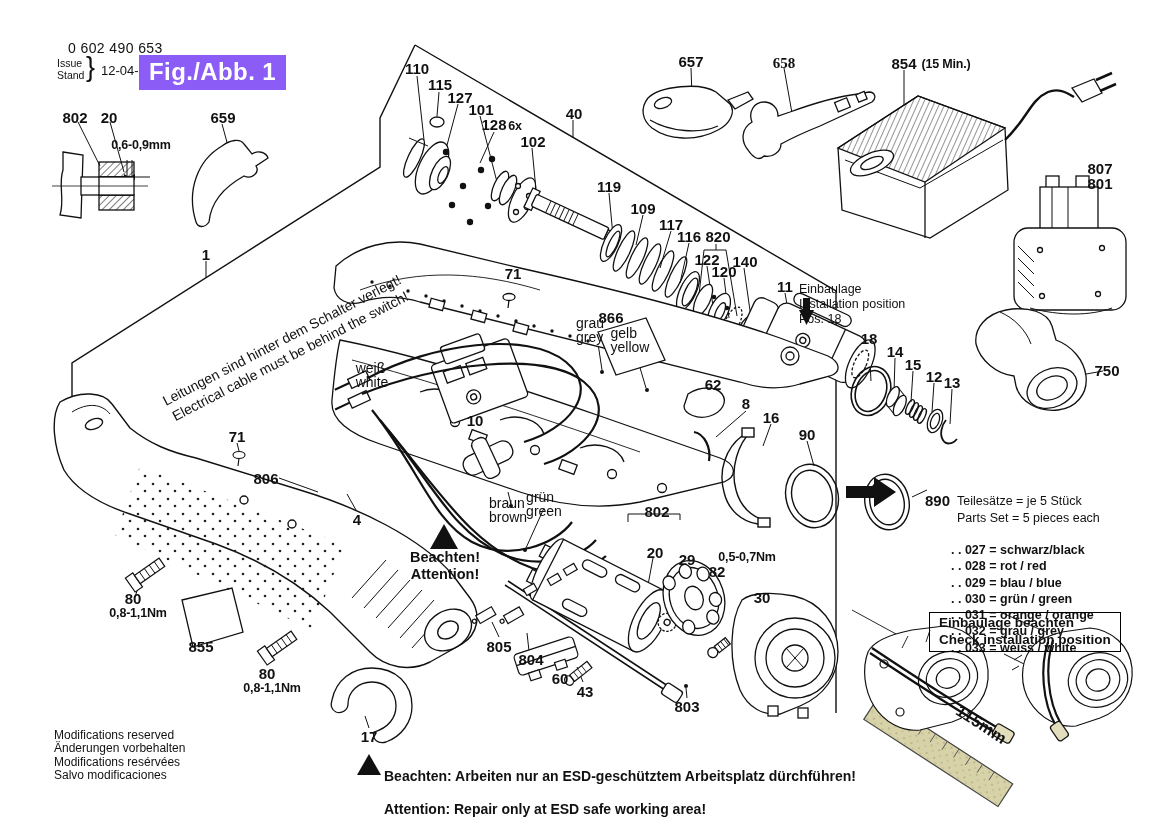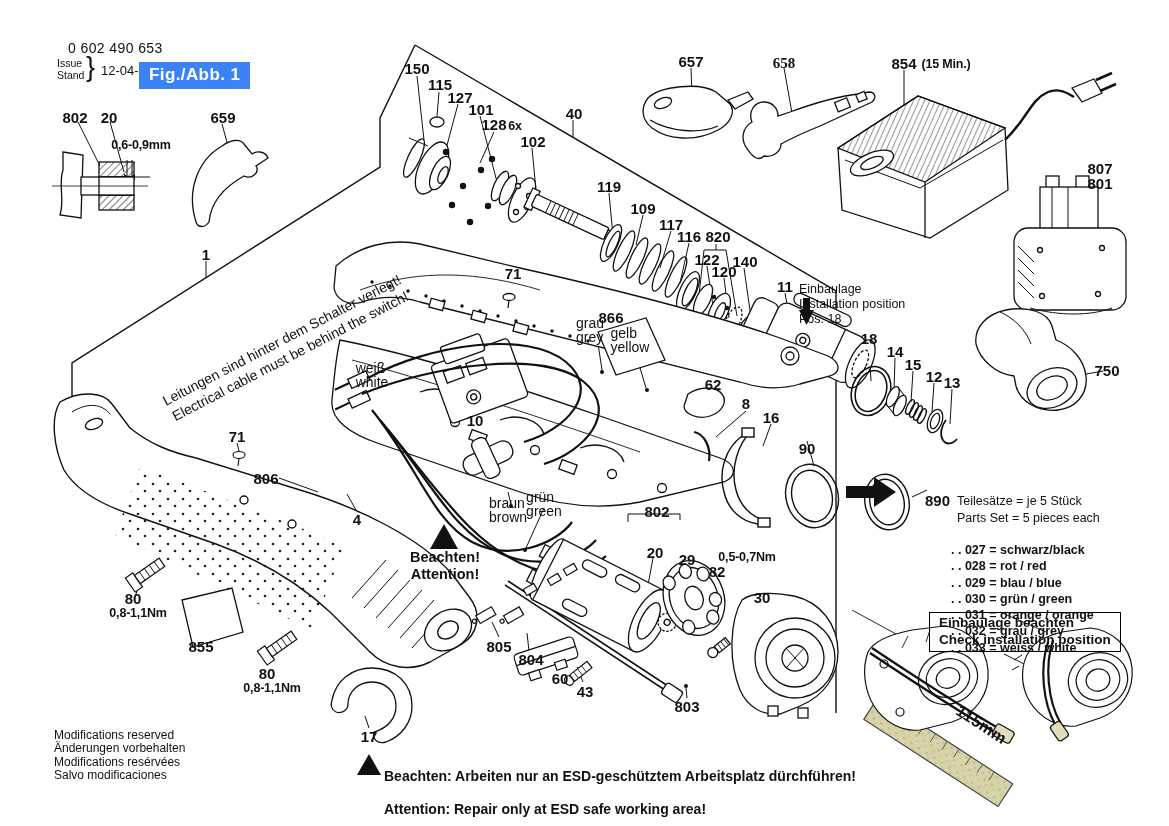--- a/index.html
+++ b/index.html
@@ -12,22 +12,22 @@
   .co{position:absolute;transform:translateX(-50%);font-weight:700;font-size:15px;
       line-height:1.05;white-space:pre;text-align:center;color:#111}
   .co.dim{font-size:12.5px;letter-spacing:-0.2px}
   .co.wire{font-weight:700;font-size:14px;font-weight:400;text-align:left;line-height:1.02}
   .co.warn{font-size:14.5px;line-height:1.15}
   .block{position:absolute;white-space:pre-line;color:#111}
   #doc-number{left:68px;top:40px;font-size:14px;letter-spacing:.4px}
   #issue-stand{left:57px;top:58px;font-size:10.5px;line-height:1.1}
   #issue-brace{left:86px;top:52px;font-size:27px;font-weight:400}
   #issue-date{left:101px;top:63px;font-size:13px}
-  #figure-badge{left:139px;top:62px;background:#3b82f6;color:#fff;font-weight:700;
-      font-size:17px;padding:3px 10px 4px 10px;letter-spacing:.4px}
+  #figure-badge{left:139px;top:55px;background:#8b5cf6;color:#fff;font-weight:700;
+      font-size:24px;padding:3px 10px 4px 10px;letter-spacing:.4px}
   #cable-note{left:118px;top:330px;width:336px;transform:rotate(-27.5deg);
       font-size:14px;text-align:center;line-height:1.3}
   #install-note{left:799px;top:282px;font-size:12.5px;line-height:1.18}
   #parts-set{left:925px;top:477px;font-size:12.5px;line-height:1.3}
   #parts-set .ps-head{display:flex;gap:7px;align-items:flex-start}
   #parts-set .ps-id{font-weight:700;font-size:15px;line-height:1}
   #parts-set .ps-titles{white-space:pre-line}
   #parts-set .ps-items{font-weight:700;margin-left:26px;white-space:pre-line}
   #inset-note{left:929px;top:612px;border:1.6px solid #000;padding:2px 9px;
       font-weight:700;font-size:13.5px;line-height:1.25}
@@ -547,21 +547,21 @@
 Änderungen vorbehalten
 Modifications resérvées
 Salvo modificaciones</div>
 
 <div class="layer" id="callouts">
     <div class="co" style="left: 75px; top: 110px;">802</div>
     <div class="co" style="left: 109px; top: 110px;">20</div>
     <div class="co dim" style="left: 141px; top: 139px;">0,6-0,9mm</div>
     <div class="co" style="left: 223px; top: 110px;">659</div>
     <div class="co" style="left: 206px; top: 247px;">1</div>
-    <div class="co" style="left: 417px; top: 61px;">150</div>
+    <div class="co" style="left: 417px; top: 61px;">110</div>
     <div class="co" style="left: 440px; top: 77px;">115</div>
     <div class="co" style="left: 460px; top: 90px;">127</div>
     <div class="co" style="left: 481px; top: 102px;">101</div>
     <div class="co" style="left: 494px; top: 117px;">128</div>
     <div class="co dim" style="left: 515px; top: 120px;">6x</div>
     <div class="co" style="left: 533px; top: 134px;">102</div>
     <div class="co" style="left: 574px; top: 106px;">40</div>
     <div class="co" style="left: 609px; top: 179px;">119</div>
     <div class="co" style="left: 643px; top: 201px;">109</div>
     <div class="co" style="left: 671px; top: 217px;">117</div>
@@ -580,21 +580,21 @@
     <div class="co" style="left: 785px; top: 279px;">11</div>
     <div class="co" style="left: 869px; top: 331px;">18</div>
     <div class="co" style="left: 895px; top: 344px;">14</div>
     <div class="co" style="left: 913px; top: 357px;">15</div>
     <div class="co" style="left: 934px; top: 369px;">12</div>
     <div class="co" style="left: 952px; top: 375px;">13</div>
     <div class="co" style="left: 611px; top: 310px;">866</div>
     <div class="co" style="left: 713px; top: 377px;">62</div>
     <div class="co" style="left: 746px; top: 396px;">8</div>
     <div class="co" style="left: 771px; top: 410px;">16</div>
-    <div class="co" style="left: 807px; top: 441px;">90</div>
+    <div class="co" style="left: 807px; top: 427px;">90</div>
     <div class="co" style="left: 513px; top: 266px;">71</div>
     <div class="co" style="left: 237px; top: 429px;">71</div>
     <div class="co" style="left: 266px; top: 471px;">806</div>
     <div class="co" style="left: 357px; top: 512px;">4</div>
     <div class="co" style="left: 475px; top: 413px;">10</div>
     <div class="co wire" style="left: 590px; top: 316px;">grau
 grey</div>
     <div class="co wire" style="left: 630px; top: 326px;">gelb
 yellow</div>
     <div class="co wire" style="left: 372px; top: 361px;">weiß

